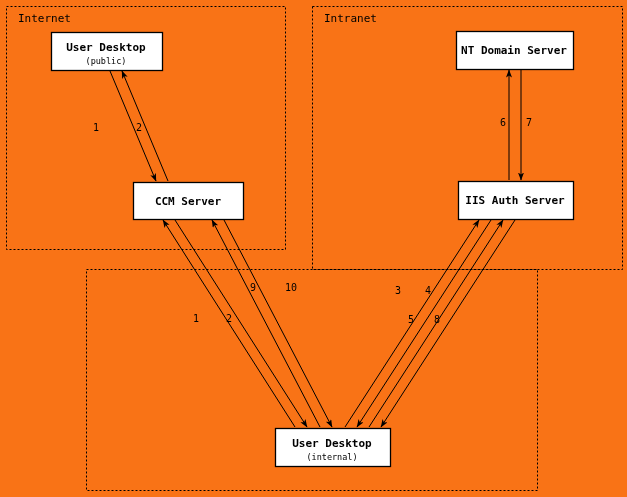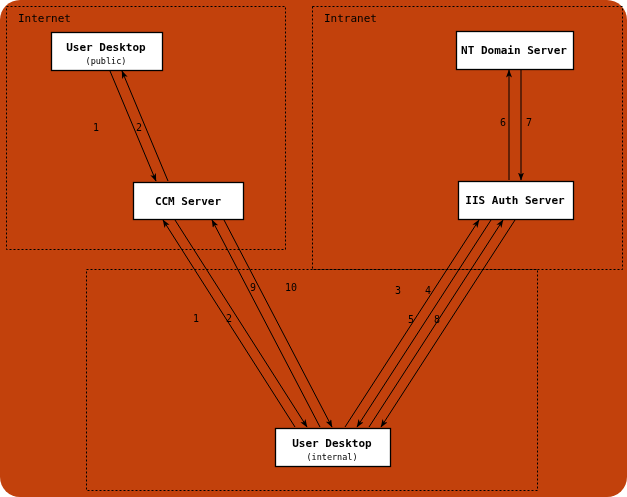--- a/index.html
+++ b/index.html
@@ -4,23 +4,22 @@
 <style>
   html, body {
     margin: 0;
     padding: 0;
     background: #ffffff;
   }
   #diagram-root {
     position: relative;
     width: 627px;
     height: 497px;
-    background: #c2410c;
+    background: #f97316;
     font-family: "DejaVu Sans Mono", monospace;
-    border-radius: 20px;
   }
   svg.canvas {
     position: absolute;
     left: 0;
     top: 0;
     width: 627px;
     height: 497px;
   }
   .zone-label {
     font-family: "DejaVu Sans Mono", monospace;

